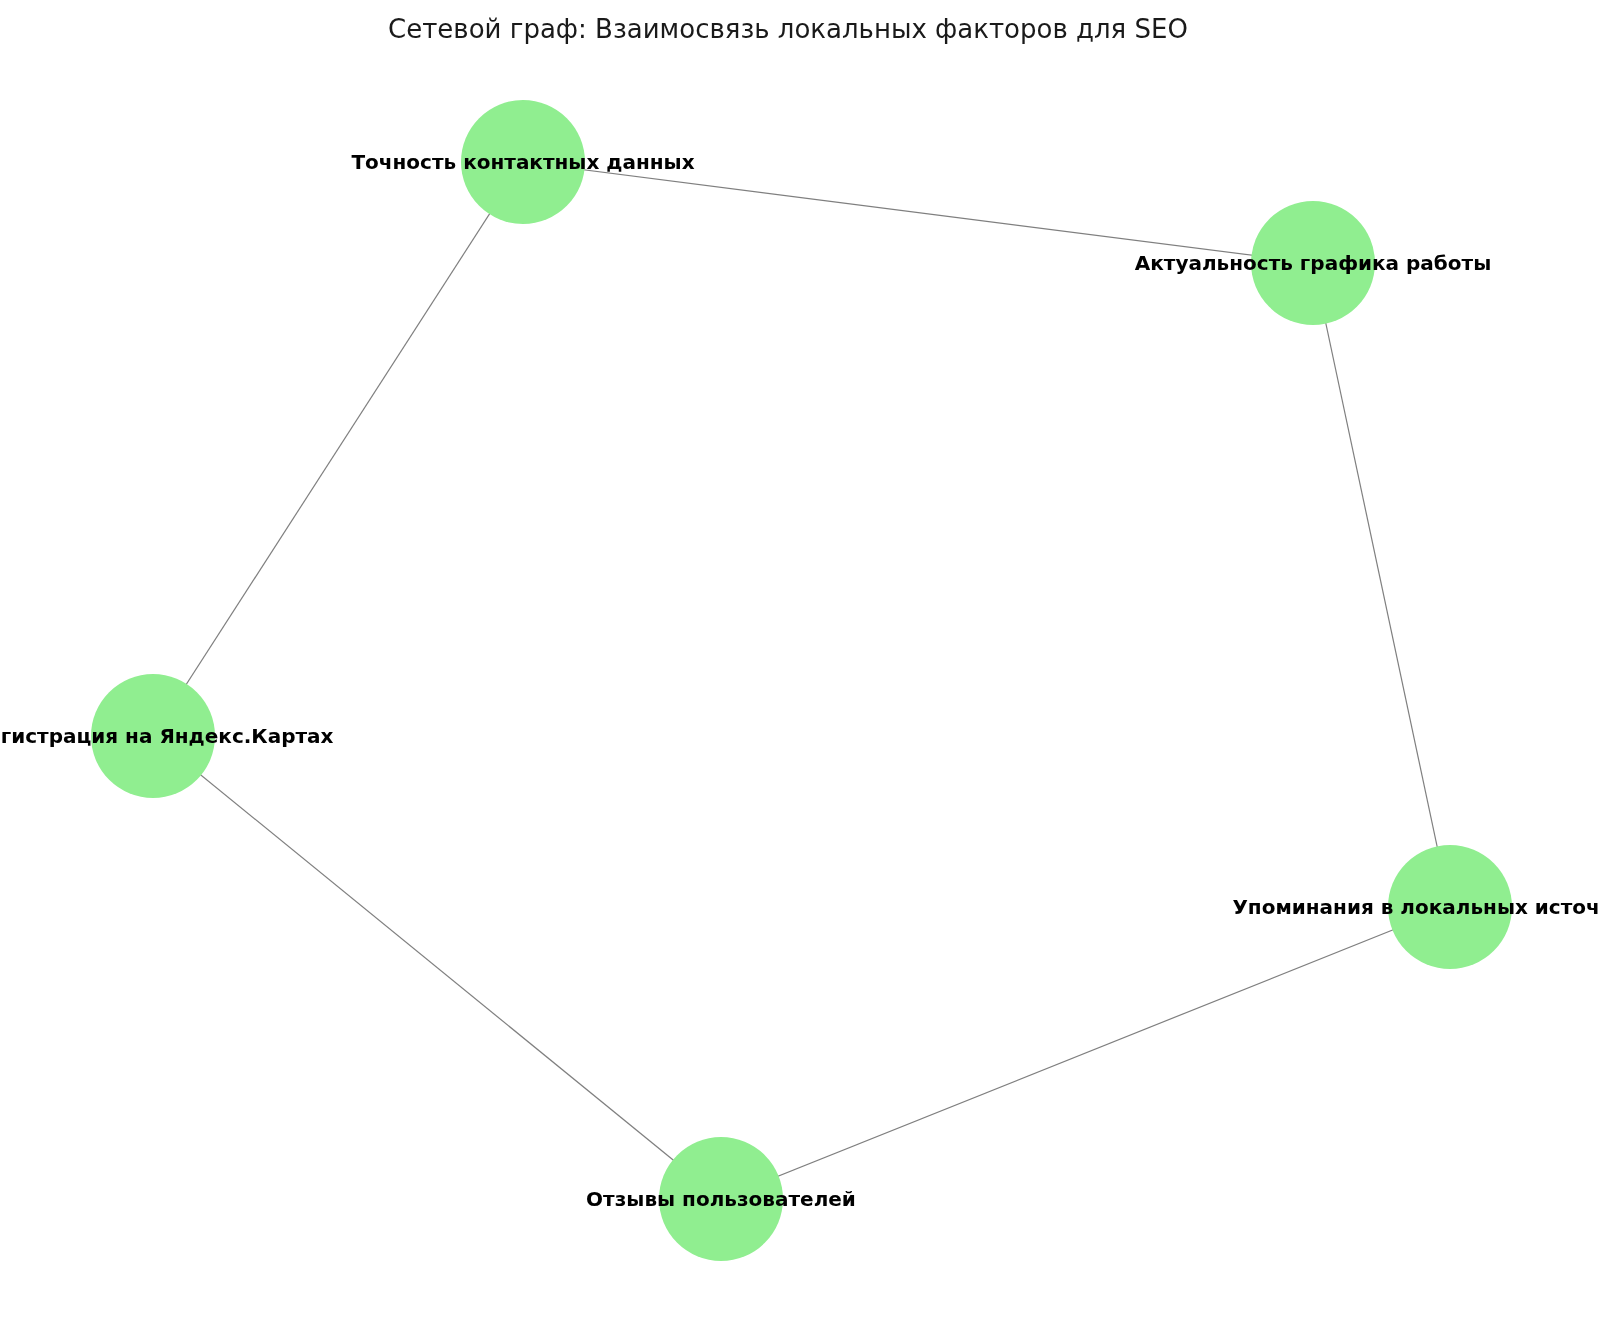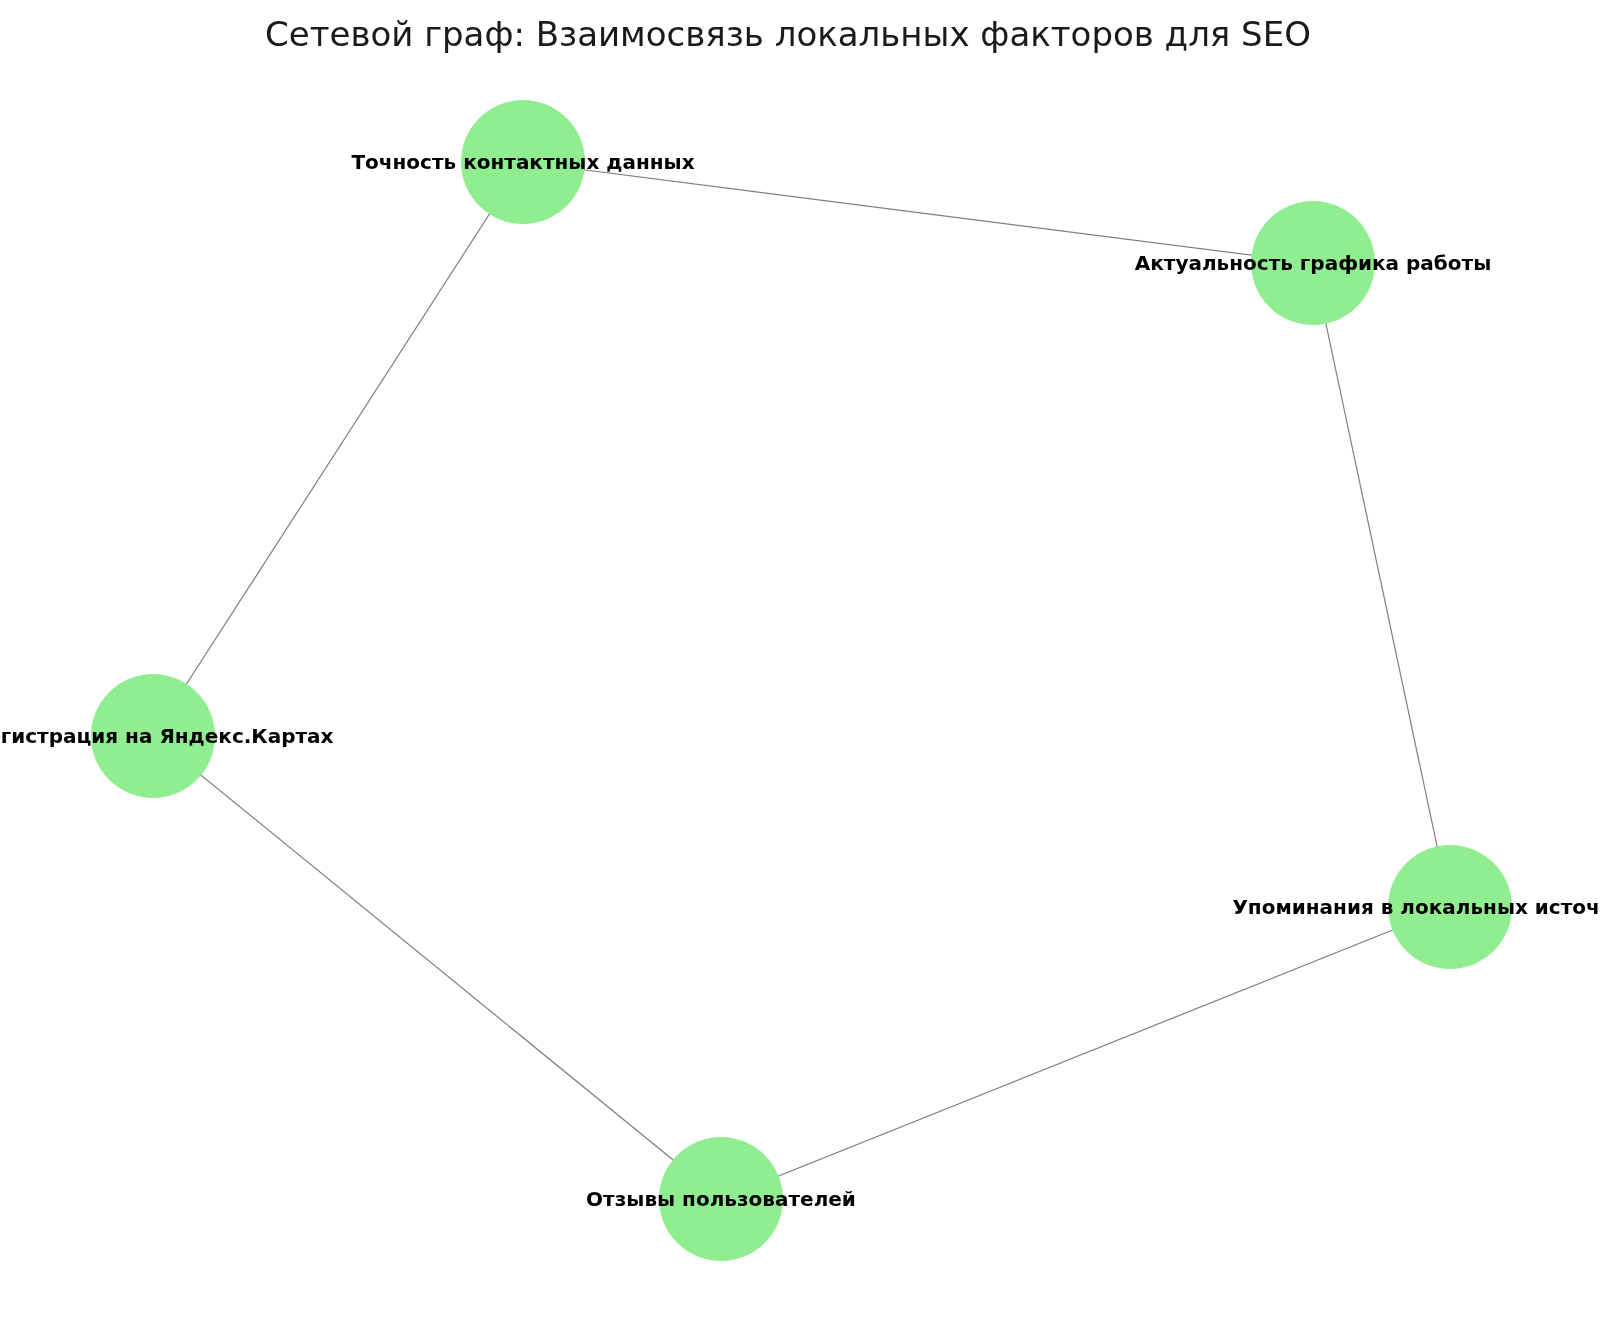--- a/index.html
+++ b/index.html
@@ -14,21 +14,21 @@
     background: #ffffff;
     overflow: hidden;
     font-family: "DejaVu Sans", sans-serif;
   }
   .chart-title {
     position: absolute;
     top: 14px;
     left: 0;
     width: 1576px;
     text-align: center;
-    font-size: 34px;
+    font-size: 26px;
     font-weight: 400;
     color: #1a1a1a;
     font-family: "DejaVu Sans", sans-serif;
   }
   svg.graph-canvas {
     position: absolute;
     top: 0;
     left: 0;
   }
   svg .graph-edge {

